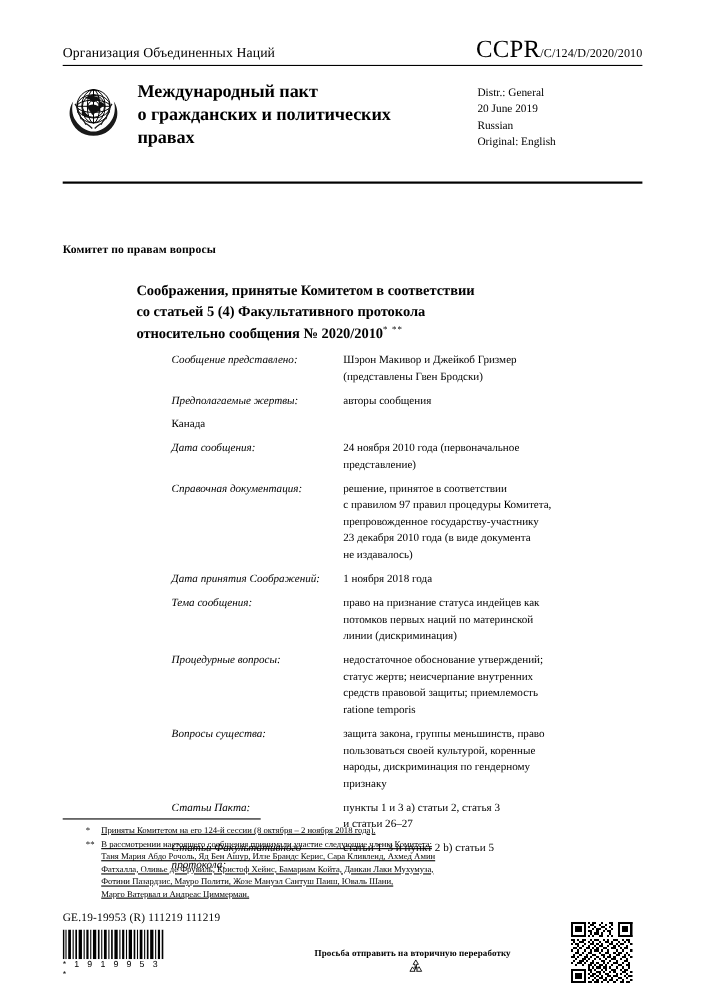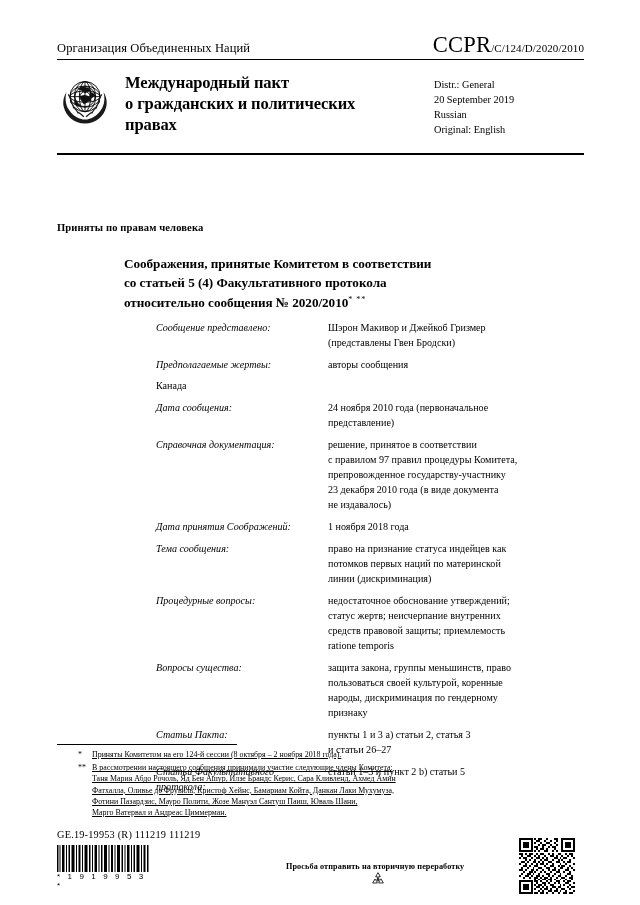--- a/index.html
+++ b/index.html
@@ -65,21 +65,21 @@
   .rule-thick {
     border-top: 2px solid #000;
     height: 0;
     margin: 0;
   }
 
   .title-block {
     display: flex;
     align-items: flex-start;
     padding-top: 11px;
-    padding-bottom: 16px;
+    padding-bottom: 28px;
   }
   .emblem {
     width: 56px;
     height: 56px;
     flex: 0 0 56px;
     margin-right: 12px;
     margin-top: 1px;
   }
   .emblem svg { display:block; width:56px; height:56px; }
 
@@ -129,21 +129,20 @@
   .meta {
     position: absolute;
     left: 156px;
     top: 320px;
     width: 400px;
   }
   .meta-row {
     display: flex;
     align-items: flex-start;
     margin-bottom: 6.5px;
-    gap: 16px;
   }
   .meta-label {
     flex: 0 0 156px;
     width: 156px;
     font-style: italic;
     font-size: 10.1px;
     line-height: 1.50;
     padding-right: 6px;
     box-sizing: border-box;
   }
@@ -290,31 +289,31 @@
       </div>
 
       <div class="doc-title">
         <div>Международный пакт</div>
         <div>о гражданских и политических</div>
         <div>правах</div>
       </div>
 
       <div class="distr">
         <div>Distr.: General</div>
-        <div>20 September 2019</div>
+        <div>20 June 2019</div>
         <div>Russian</div>
         <div>Original: English</div>
       </div>
 
     </div>
 
     <div class="rule-thick"></div>
   </div>
 
-  <div class="committee">Приняты по правам человека</div>
+  <div class="committee">Комитет по правам вопросы</div>
 
   <div class="views-title">
     <div>Соображения, принятые Комитетом в соответствии</div>
     <div>со статьей 5 (4) Факультативного протокола</div>
     <div>
       <span>относительно сообщения № 2020/2010</span><sup>* **</sup>
     </div>
   </div>
 
   <div class="meta">

